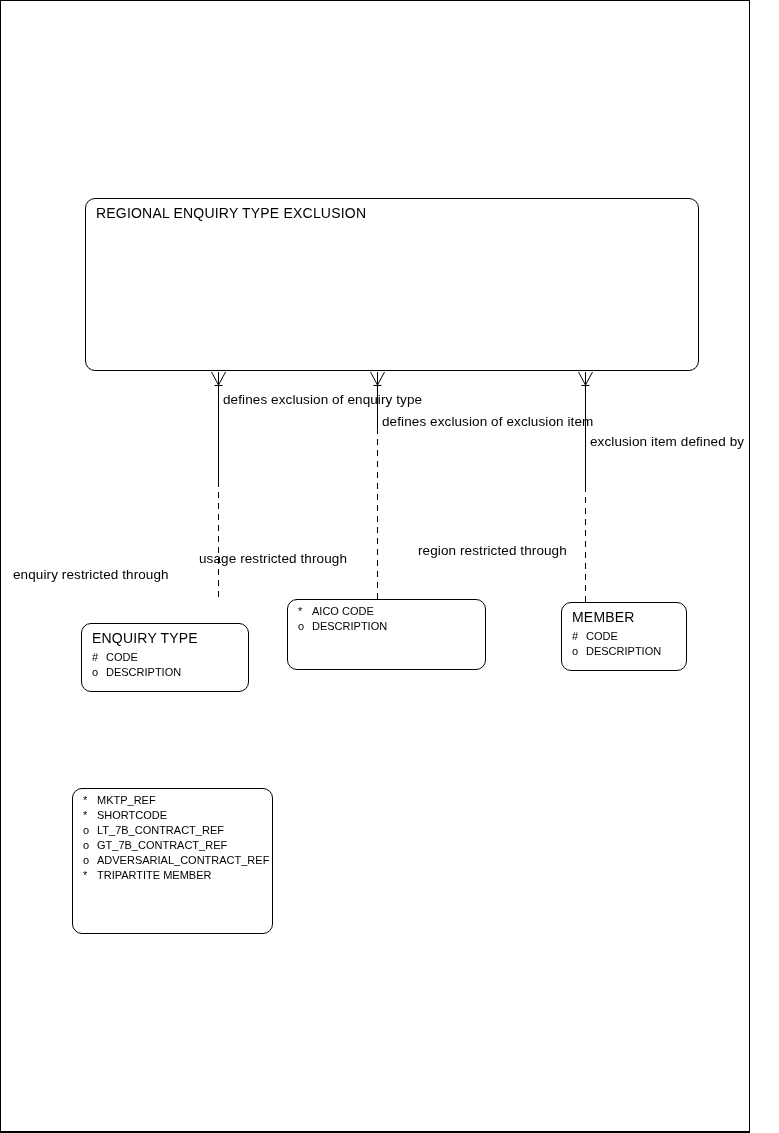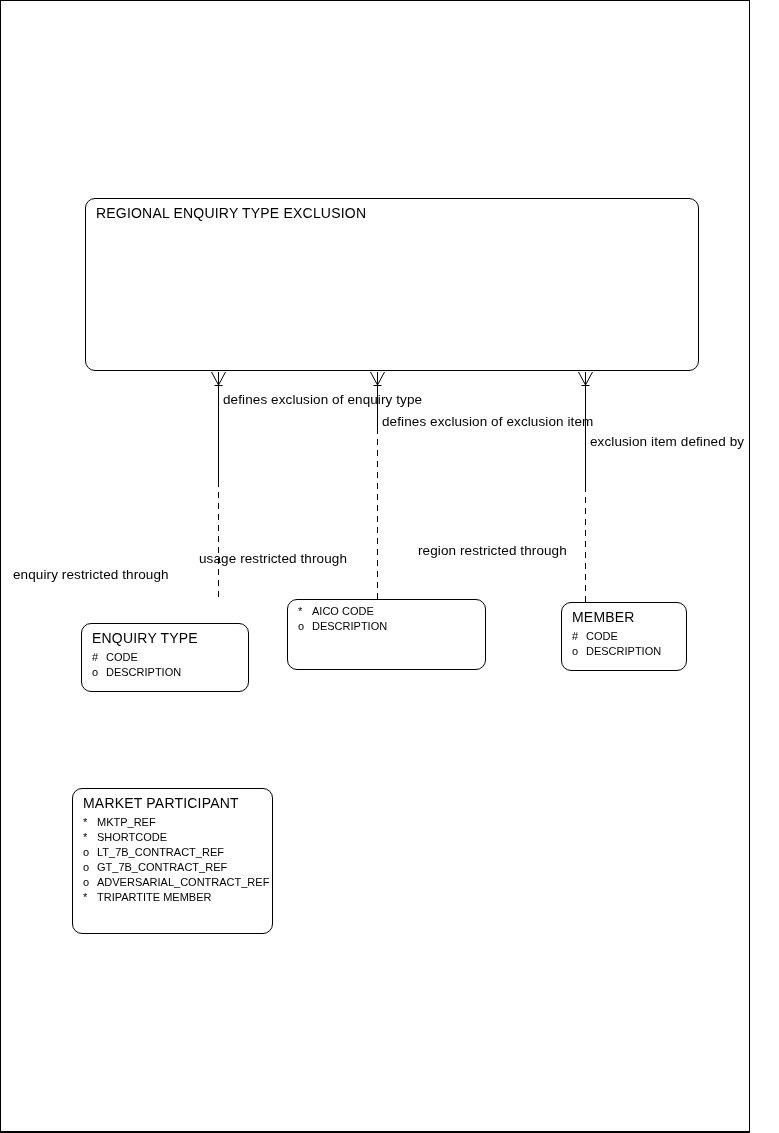--- a/index.html
+++ b/index.html
@@ -145,21 +145,20 @@
       <div class="attr-row">
         <span class="attr-prefix">#</span><span>CODE</span>
       </div>
       <div class="attr-row">
         <span class="attr-prefix">o</span><span>DESCRIPTION</span>
       </div>
     </div>
   </div>
 
   <div class="entity" id="entity-mktp">
-    <div class="entity-title">MARKET PARTICIPANT</div>
     <div class="attr-list">
       <div class="attr-row">
         <span class="attr-prefix">*</span><span>MKTP_REF</span>
       </div>
       <div class="attr-row">
         <span class="attr-prefix">*</span><span>SHORTCODE</span>
       </div>
       <div class="attr-row">
         <span class="attr-prefix">o</span><span>LT_7B_CONTRACT_REF</span>
       </div>

